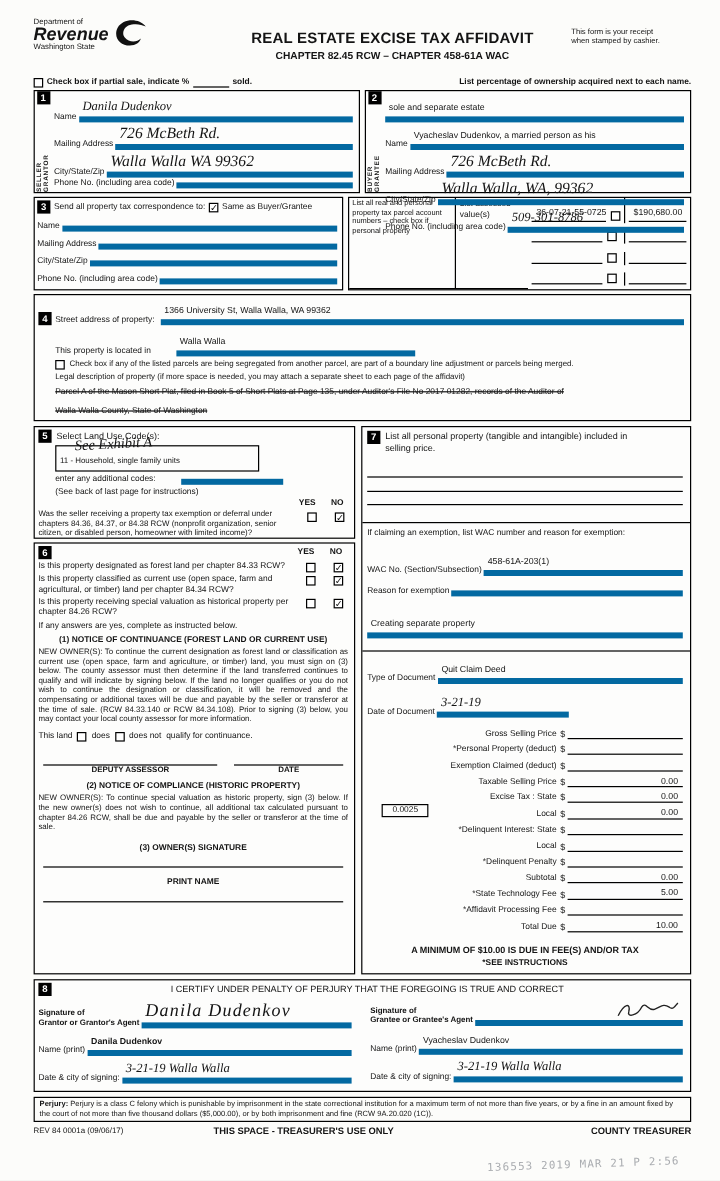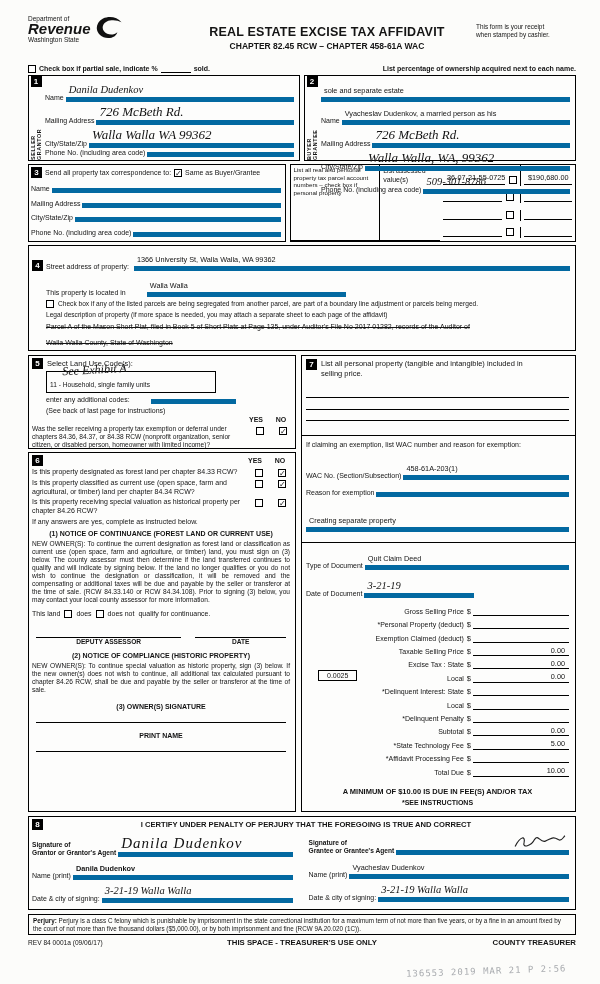--- a/index.html
+++ b/index.html
@@ -90,32 +90,32 @@
   .blankline { border-bottom:1px solid #000; height:13px; }
   .s7div { border-top:1px solid #000; margin:5px -6px 4px -4px; }
   .mrow { display:flex; align-items:flex-end; height:13.4px; position:relative; }
   .mlabel { flex:1; text-align:right; font-size:7px; line-height:9px; white-space:nowrap; padding-right:3px; }
   .mcur { font-size:7.5px; line-height:9px; padding-right:2px; }
   .mline { width:96px; flex:none; border-bottom:1px solid #000; text-align:right; font-size:7.3px; line-height:9.5px; padding-right:4px; }
   .ratebox { position:absolute; left:12px; bottom:2px; border:1px solid #000; font-size:7px; line-height:9px; padding:0 8px; }
   
   .sec8 { margin-top:4px; height:94px; padding:2px 6px 4px 3px; }
   .s8head { display:flex; align-items:center; }
-  .s8cert { flex:1; text-align:center; font-size:7.6px; font-weight:bold; }
+  .s8cert { flex:1; text-align:center; font-size:7.6px; font-weight:normal; }
   .s8cols { gap:16px; margin-top:4px; }
   .s8col { flex:1; display:flex; flex-direction:column; justify-content:space-between; height:68px; min-width:0; }
   .s8sigrow { display:flex; align-items:flex-end; }
   .s8siglabel { flex:none; padding-right:2px; }
   .sig-script { font-family:cursive; font-style:italic; font-size:15px; line-height:13px; letter-spacing:1px; }
   .scribble { display:block; margin-left:auto; }
   
   .perjury { border:1px solid #000; margin-top:4px; padding:2px 4px; font-size:6.3px; line-height:7.6px; }
   .bottomrow { display:flex; align-items:center; margin-top:3px; }
   .rev { font-size:6.6px; width:150px; flex:none; }
-  .treas { flex:1; text-align:center; font-size:7.8px; font-weight:bold; }
+  .treas { flex:1; font-size:7.8px; font-weight:bold; }
   .county { width:150px; flex:none; text-align:right; font-size:7.8px; font-weight:bold; }
   .stamp { position:absolute; right:34px; bottom:8px; color:#9a9da2; font-family:"DejaVu Sans Mono", monospace; font-size:9px; letter-spacing:1px; transform:rotate(-2deg); opacity:.85; }
 </style>
 </head>
 <body>
 
 <div class="page">
 
   <div class="header">
     <div class="logo">

